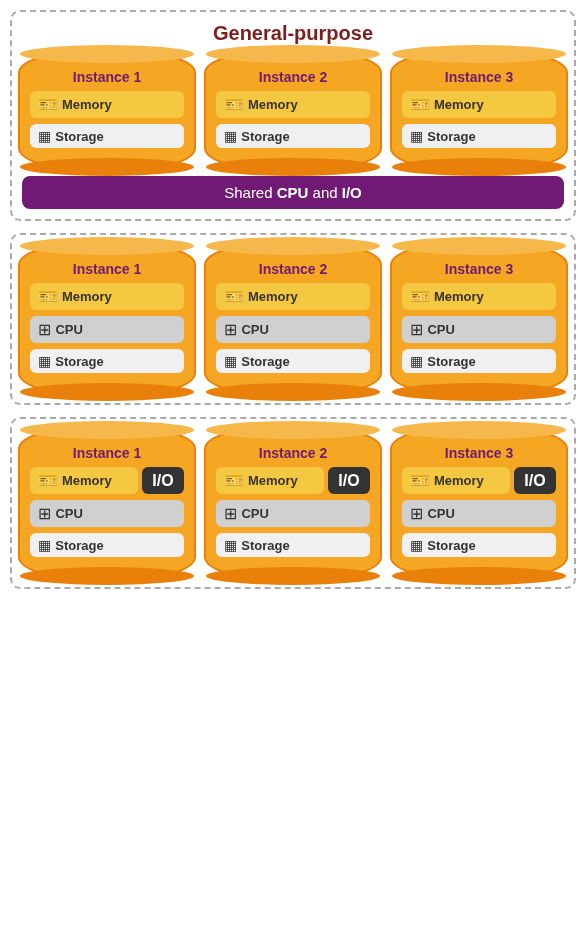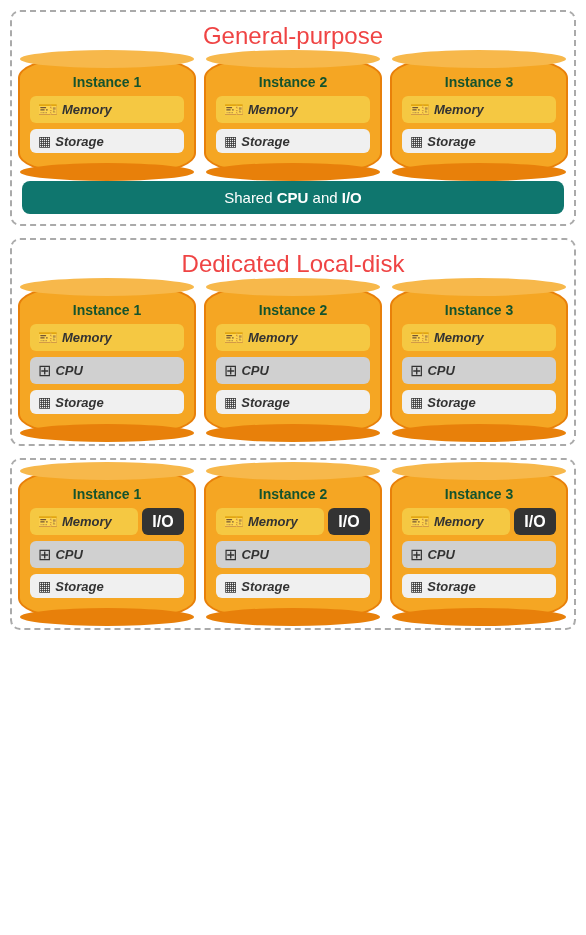--- a/index.html
+++ b/index.html
@@ -18,23 +18,23 @@
       border: 2px dashed #aaa;
       border-radius: 10px;
       padding: 10px;
       display: flex;
       flex-direction: column;
       align-items: center;
       gap: 8px;
     }
 
     .section-title {
-      font-size: 24px;
-      font-weight: normal;
-      color: #ef4444;
+      font-size: 20px;
+      font-weight: bold;
+      color: #7f1d1d;
     }
 
     .instances-row {
       display: flex;
       flex-direction: row;
       gap: 8px;
       justify-content: center;
     }
 
     .instance-cylinder {
@@ -70,21 +70,21 @@
       background: #e8800a;
       border-radius: 50%;
       position: absolute;
       bottom: -10px;
       left: 0;
     }
 
     .instance-label {
       font-size: 14px;
       font-weight: bold;
-      color: #14532d;
+      color: #701a75;
       z-index: 1;
       margin-top: 4px;
       align-self: center;
     }
 
     .component-block {
       display: flex;
       flex-direction: row;
       align-items: center;
       gap: 4px;
@@ -120,25 +120,24 @@
       text-align: center;
       align-self: stretch;
       display: flex;
       align-items: center;
       justify-content: center;
     }
 
     .component-label {
       font-size: 13px;
       font-weight: bold;
-      font-style: italic;
     }
 
     .shared-bar {
-      background: #0f766e;
+      background: #701a75;
       border-radius: 8px;
       padding: 8px 0;
       width: 100%;
       text-align: center;
       font-size: 15px;
       color: #fff;
     }
 
     .shared-bar strong {
       color: #fff;
@@ -232,21 +231,20 @@
       </div>
     </div>
 
   </div>
   <div class="shared-bar">
     Shared <strong>CPU</strong> and <strong>I/O</strong>
   </div>
 </div>
 
 <div class="section">
-  <span class="section-title">Dedicated Local-disk</span>
   <div class="instances-row">
 
     <div class="instance-cylinder">
       <span class="instance-label">Instance 1</span>
       <div class="component-block memory-block">
         <span class="ram-icon">🎫</span>
         <span class="component-label">Memory</span>
       </div>
       <div class="component-block cpu-block">
         <span class="cpu-icon">⊞</span>

